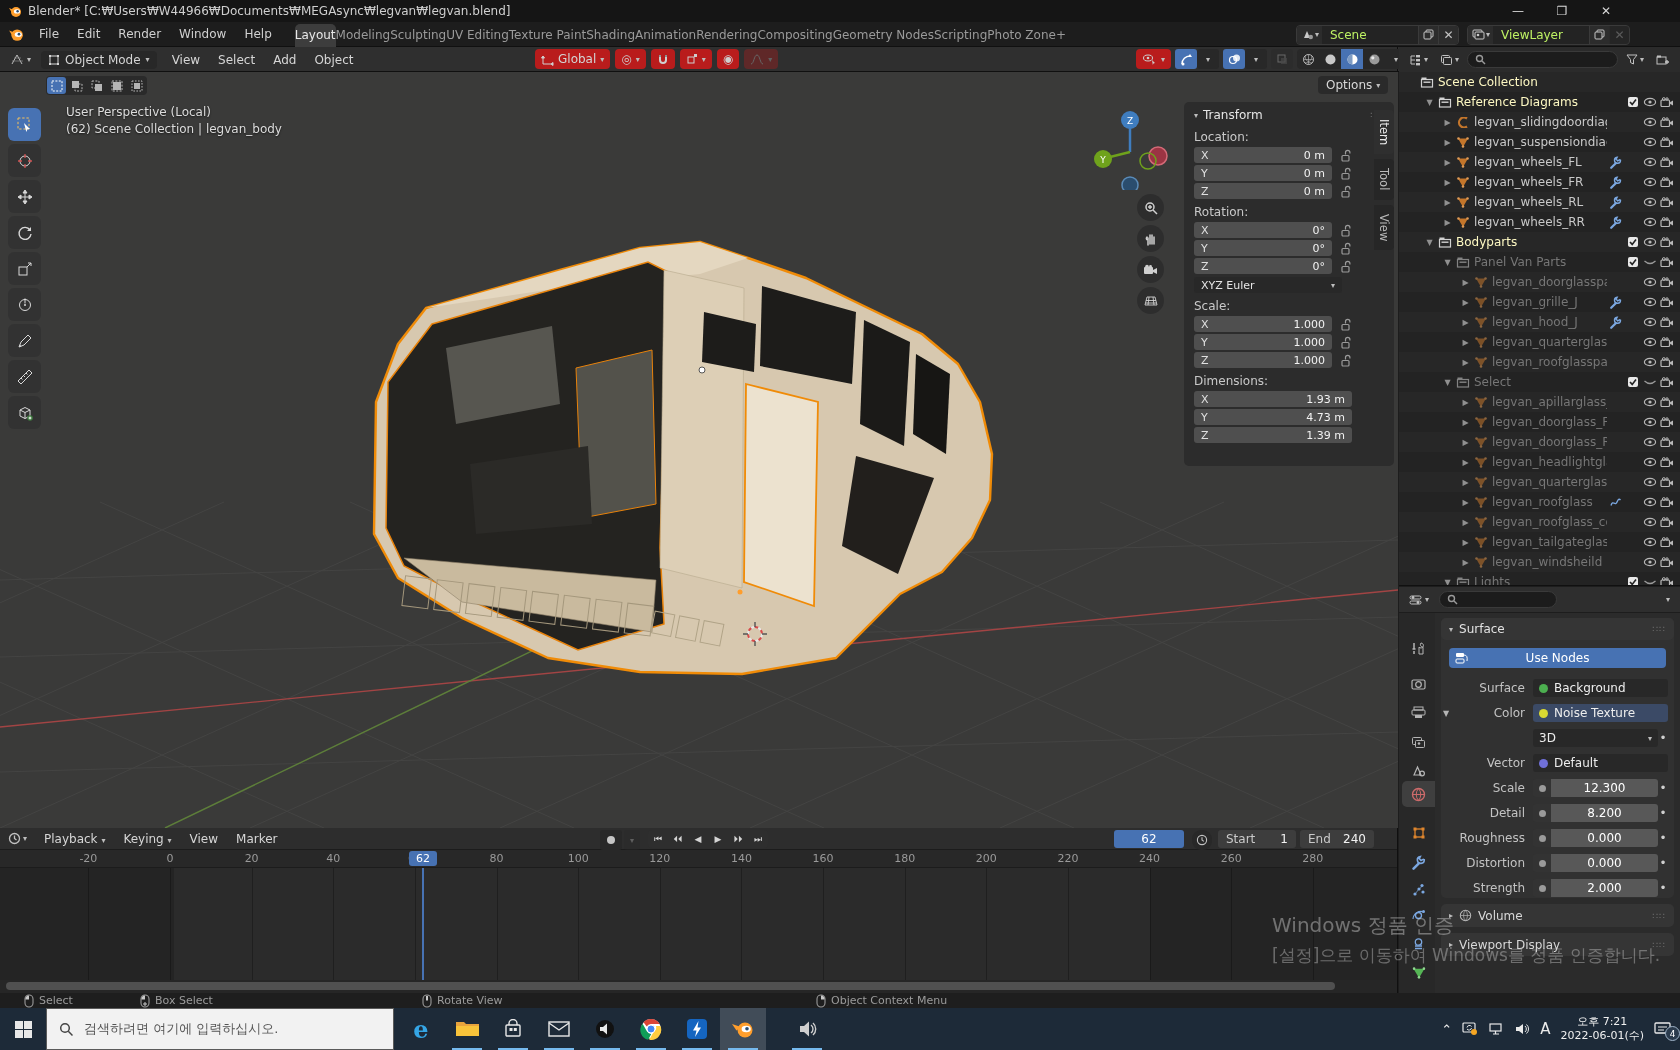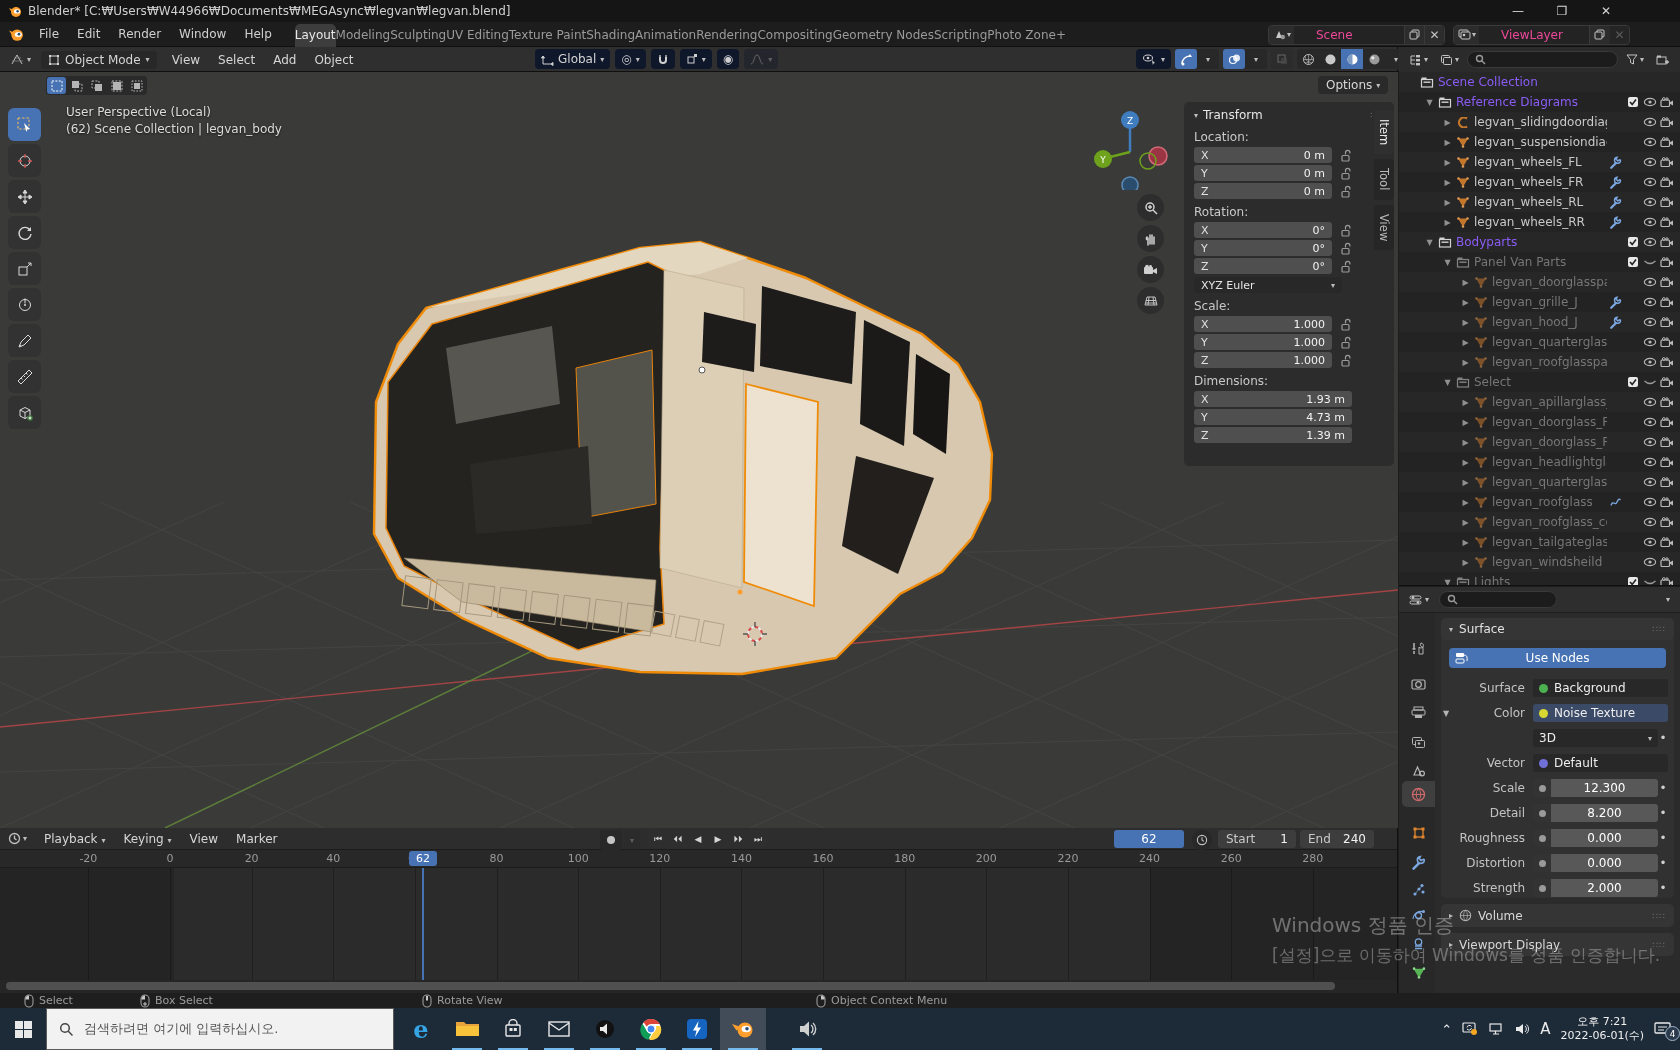--- a/index.html
+++ b/index.html
@@ -18,33 +18,33 @@
   
   .topbar { position:absolute; left:0; top:22px; width:1680px; height:25px; background:#1d1d1d; display:flex; align-items:center; border-bottom:1px solid #101010; }
   .logo-btn { display:flex; align-items:center; padding:0 6px 0 8px; gap:2px; }
   .menu-item { padding:4px 9px; color:#d0d0d0; border-radius:3px; }
   .ws-tabs { display:flex; margin-left:14px; align-items:flex-end; height:25px; }
   .ws-tab { padding:4px 0 5px; color:#9a9a9a; font-size:12px; border-radius:5px 5px 0 0; }
   .ws-tab.active { background:#3d3d3d; color:#e8e8e8; }
   .topbar-right { position:absolute; right:50px; top:0; height:25px; display:flex; align-items:center; gap:8px; }
   .id-block { display:flex; align-items:center; height:20px; background:#232323; border:1px solid #3a3a3a; border-radius:4px; overflow:hidden; }
   .id-block .id-icon { display:flex; align-items:center; padding:0 3px; background:#2c2c2c; height:100%; }
-  .id-block .id-name { padding:0 8px; min-width:96px; color:#ec4899;margin-left:14px; }
+  .id-block .id-name { padding:0 8px; min-width:96px; color:#bef264; }
   .id-block .id-btn { width:20px; height:100%; display:flex; align-items:center; justify-content:center; background:#2c2c2c; border-left:1px solid #3a3a3a; color:#c6c6c6; }
   .dim { opacity:.35; }
   .chev { font-size:8px; color:#bdbdbd; }
 
   
   .toolstrip { position:absolute; left:0; top:47px; width:1680px; height:25px; background:#2f2f2f; border-bottom:1px solid #101010; }
   .ts-left { position:absolute; left:0; top:0; width:1398px; height:25px; display:flex; align-items:center; border-right:1px solid #101010; }
   .mini-btn { display:flex; align-items:center; gap:2px; padding:2px 4px; border-radius:3px; }
   .mode-dd { display:flex; align-items:center; gap:5px; background:#282828; border-radius:4px; padding:2px 7px; margin:0 6px; }
   .hdr-menu { padding:4px 9px; color:#d6d6d6; }
   .ts-center { position:absolute; left:535px; top:2px; display:flex; align-items:center; gap:5px; }
-  .pill { display:flex; align-items:center; gap:4px; background:#0f172a; border-radius:4px; padding:2px 6px; height:20px; }
+  .pill { display:flex; align-items:center; gap:4px; background:#b91c1c; border-radius:4px; padding:2px 6px; height:20px; }
   .ts-right { position:absolute; left:1136px; top:2px; display:flex; align-items:center; gap:4px; }
   .sq-btn { width:22px; height:20px; background:#282828; border-radius:3px; display:flex; align-items:center; justify-content:center; }
   .sq-btn.on { background:#4772b3; }
   .shade-group { display:flex; background:#282828; border-radius:4px; overflow:hidden; }
   .shade-group .sq-btn { border-radius:0; background:transparent; }
   .shade-group .sq-btn.on { background:#4772b3; }
   .ts-outliner { position:absolute; left:1399px; top:0; width:281px; height:25px; background:#2b2b2b; display:flex; align-items:center; gap:4px; padding:0 6px; }
   .search-pill { display:flex; align-items:center; gap:4px; background:#1c1c1c; border:1px solid #3a3a3a; border-radius:10px; height:17px; padding:0 7px; flex:1; }
 
   
@@ -75,21 +75,21 @@
   .side-tab { writing-mode:vertical-rl; background:#262626; color:#b9b9b9; border-radius:0 4px 4px 0; padding:9px 3px; font-size:11.5px; }
   .side-tab.on { background:#2f2f2f; color:#e8e8e8; }
 
   
   .outliner { position:absolute; left:1399px; top:72px; width:281px; height:514px; background:#232323; overflow:hidden; border-bottom:1px solid #101010; }
   .ol-row { display:flex; align-items:center; height:20px; padding-right:5px; }
   .ol-row:nth-child(odd) { background:#272727; }
   .ol-exp { width:13px; text-align:center; color:#909090; font-size:8px; flex:none; }
   .ol-ico { width:17px; flex:none; display:flex; justify-content:center; }
   .ol-label { margin-left:3px; color:#c9c9c9; white-space:nowrap; overflow:hidden; flex:1; }
-  .ol-label.coll { color:#8b5cf6; }
+  .ol-label.coll { color:#fef9c3; }
   .ol-row.dimmed .ol-label { color:#767676; }
   .ol-row.dimmed .ol-ico { opacity:.55; }
   .slot { width:17px; flex:none; display:flex; justify-content:center; align-items:center; }
 
   
   .props { position:absolute; left:1399px; top:587px; width:281px; height:406px; background:#2b2b2b; }
   .pr-hdr { height:26px; background:#2e2e2e; border-bottom:1px solid #1d1d1d; display:flex; align-items:center; gap:6px; padding:0 6px; }
   .pr-tabs { position:absolute; left:0; top:26px; bottom:0; width:36px; background:#282828; }
   .pr-tab { position:absolute; left:3px; width:33px; height:26px; display:flex; align-items:center; justify-content:center; border-radius:5px 0 0 5px; }
   .pr-tab.on { background:#3f3f3f; }

